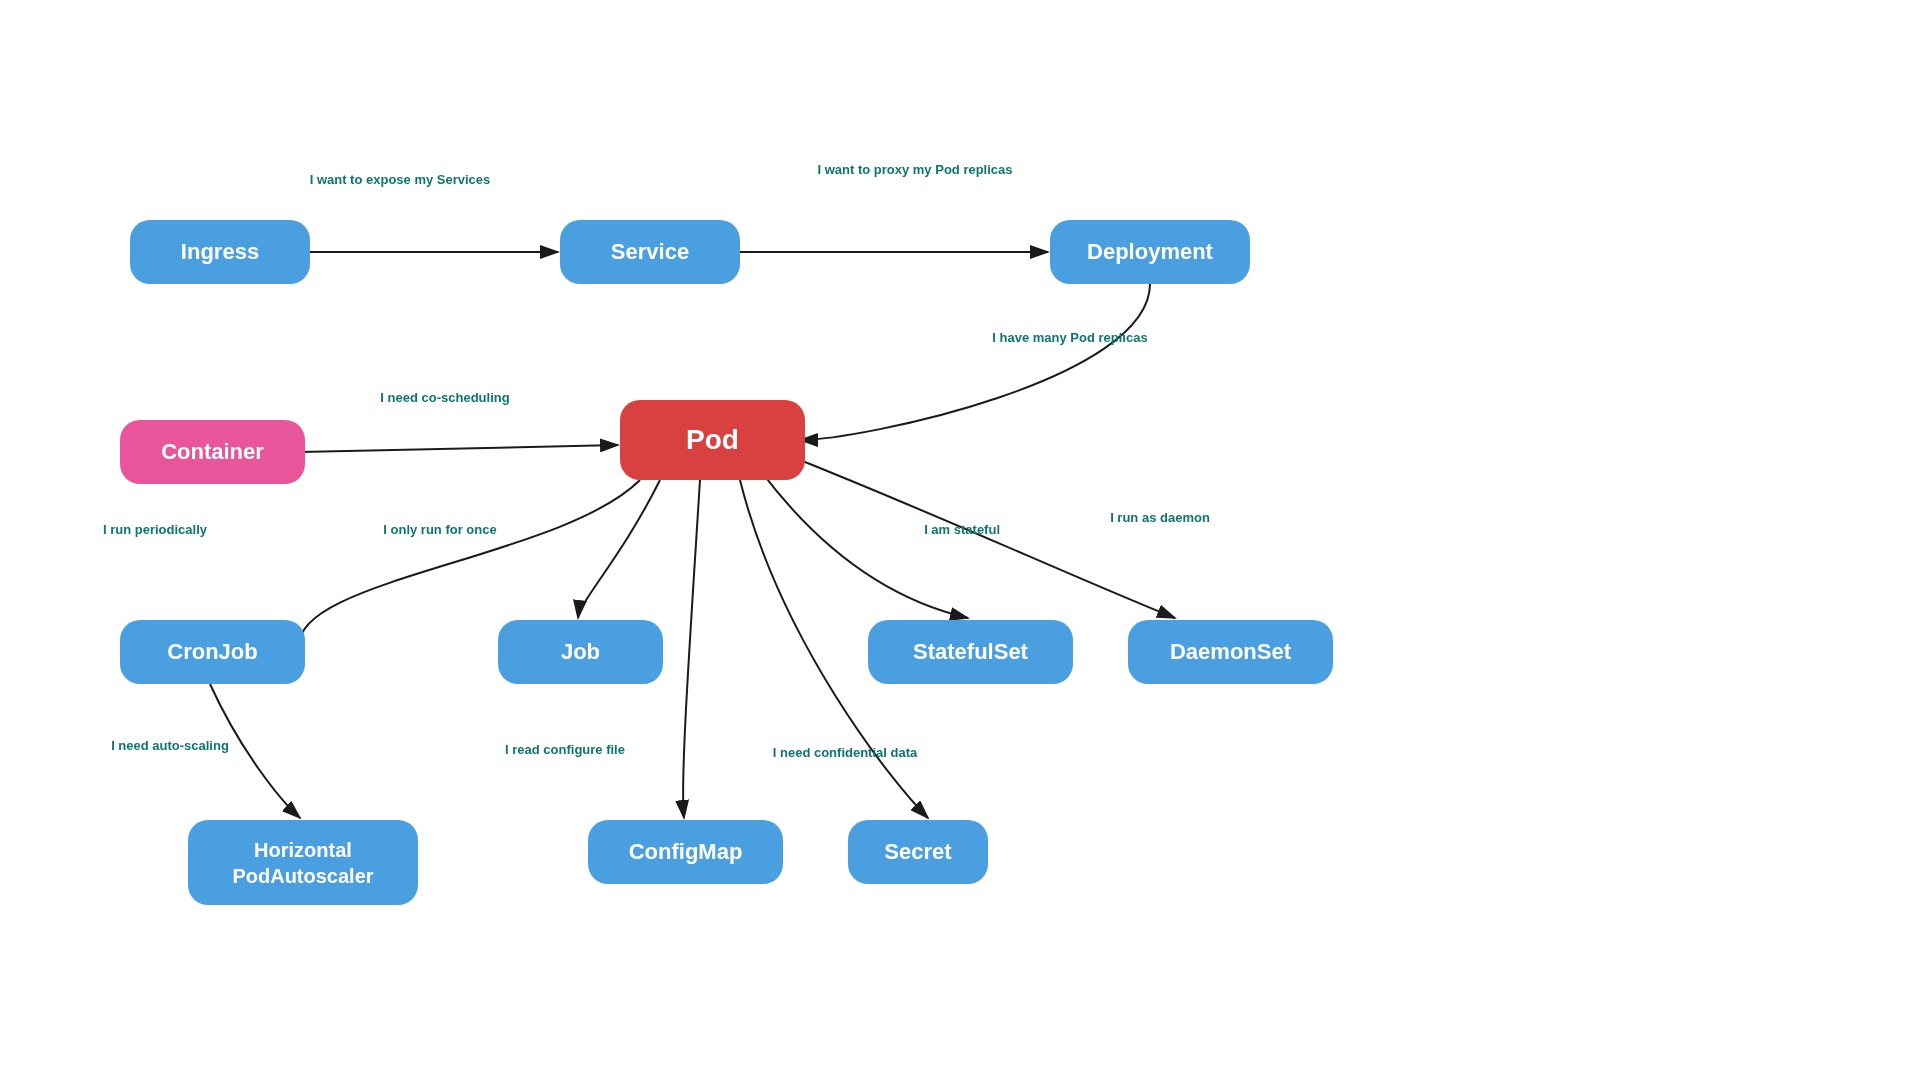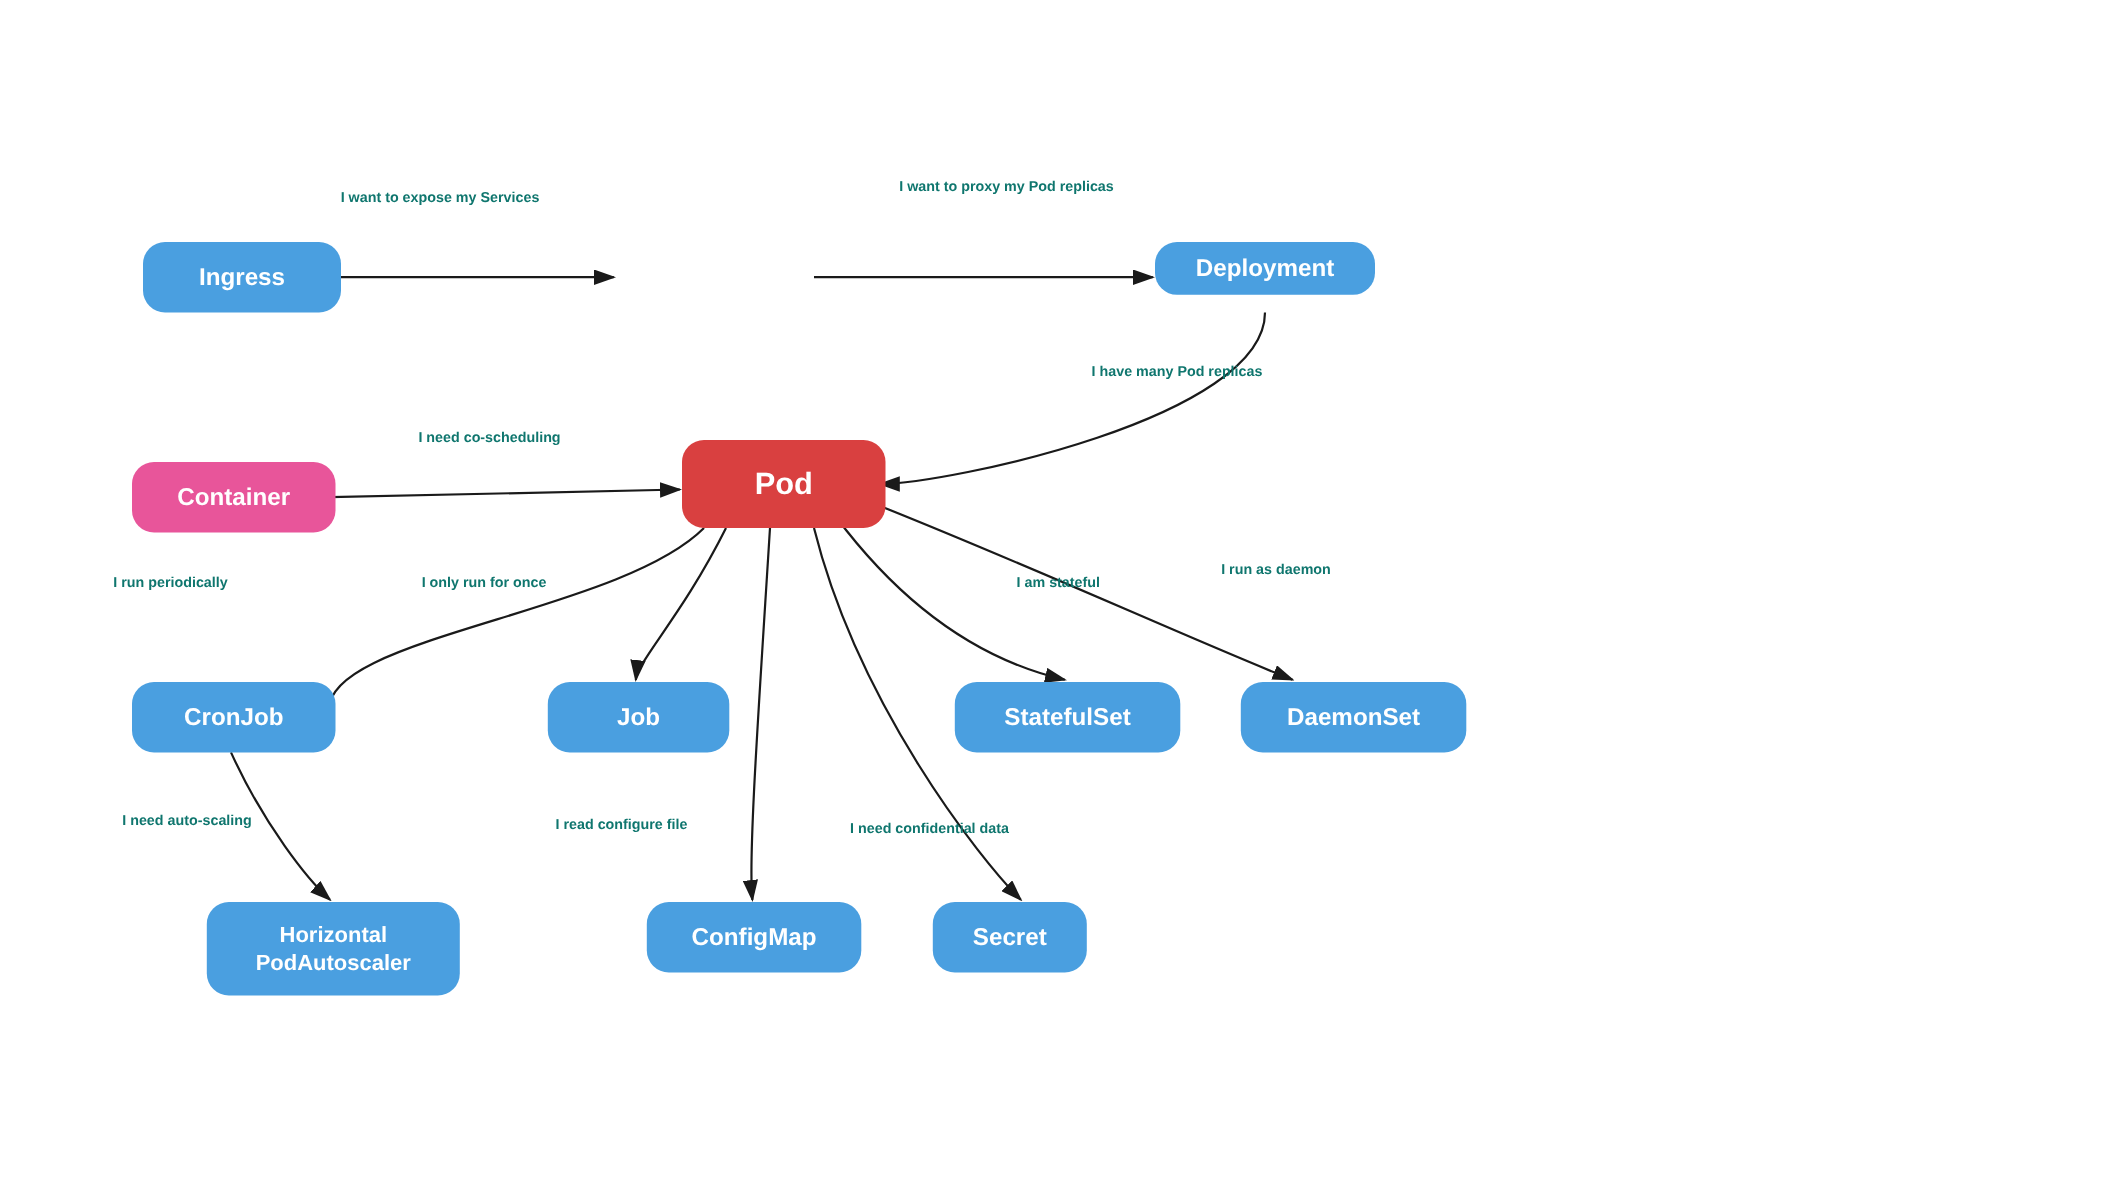--- a/index.html
+++ b/index.html
@@ -91,22 +91,25 @@
     <path d="M 740,480 C 780,640 890,780 928,818" marker-end="url(#arrowhead)"></path>
 
     <path d="M 210,684 C 240,750 280,800 300,818" marker-end="url(#arrowhead)"></path>
 
   </svg>
 
   <div class="node node-blue" style="left:130px; top:220px; width:180px; height:64px;">
     <span>Ingress</span>
   </div>
 
+  <div class="node node-blue" style="left:560px; top:220px; width:180px; height:64px;">
+    <span>Service</span>
+  </div>
 
-  <div class="node node-blue" style="left:1050px; top:220px; width:200px; height:48px;">
+  <div class="node node-blue" style="left:1050px; top:220px; width:200px; height:64px;">
     <span>Deployment</span>
   </div>
 
   <div class="node node-pink" style="left:120px; top:420px; width:185px; height:64px;">
     <span>Container</span>
   </div>
 
   <div class="node node-red" style="left:620px; top:400px; width:185px; height:80px; font-size:28px;">
     <span>Pod</span>
   </div>

